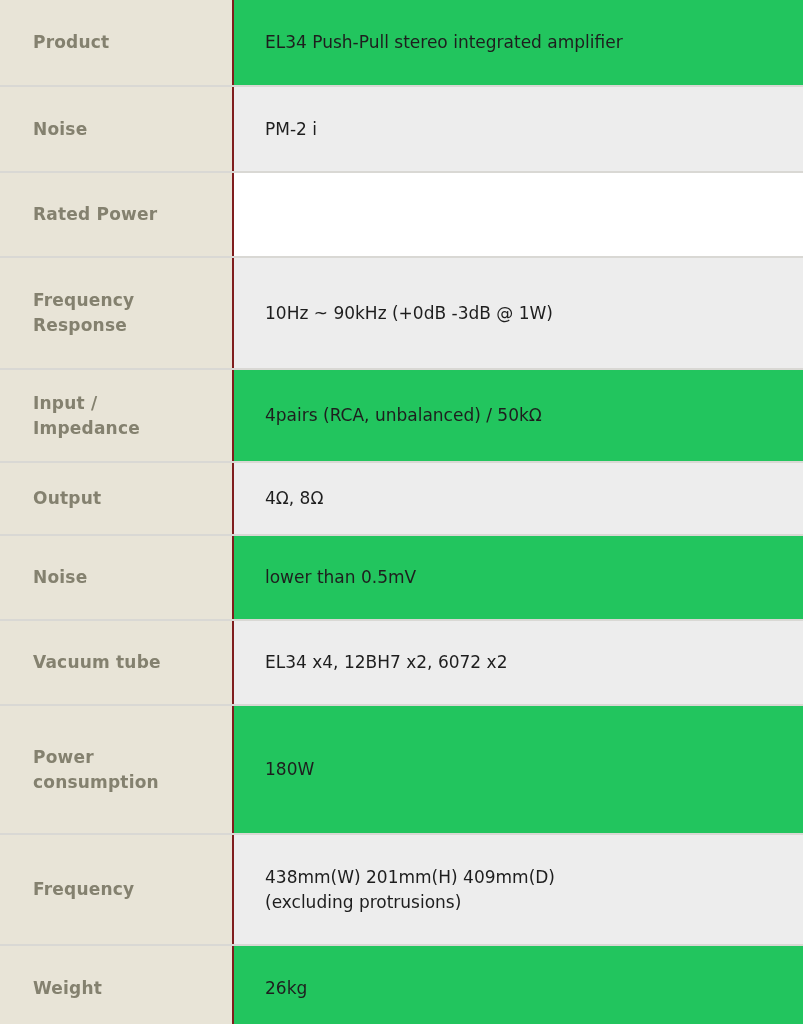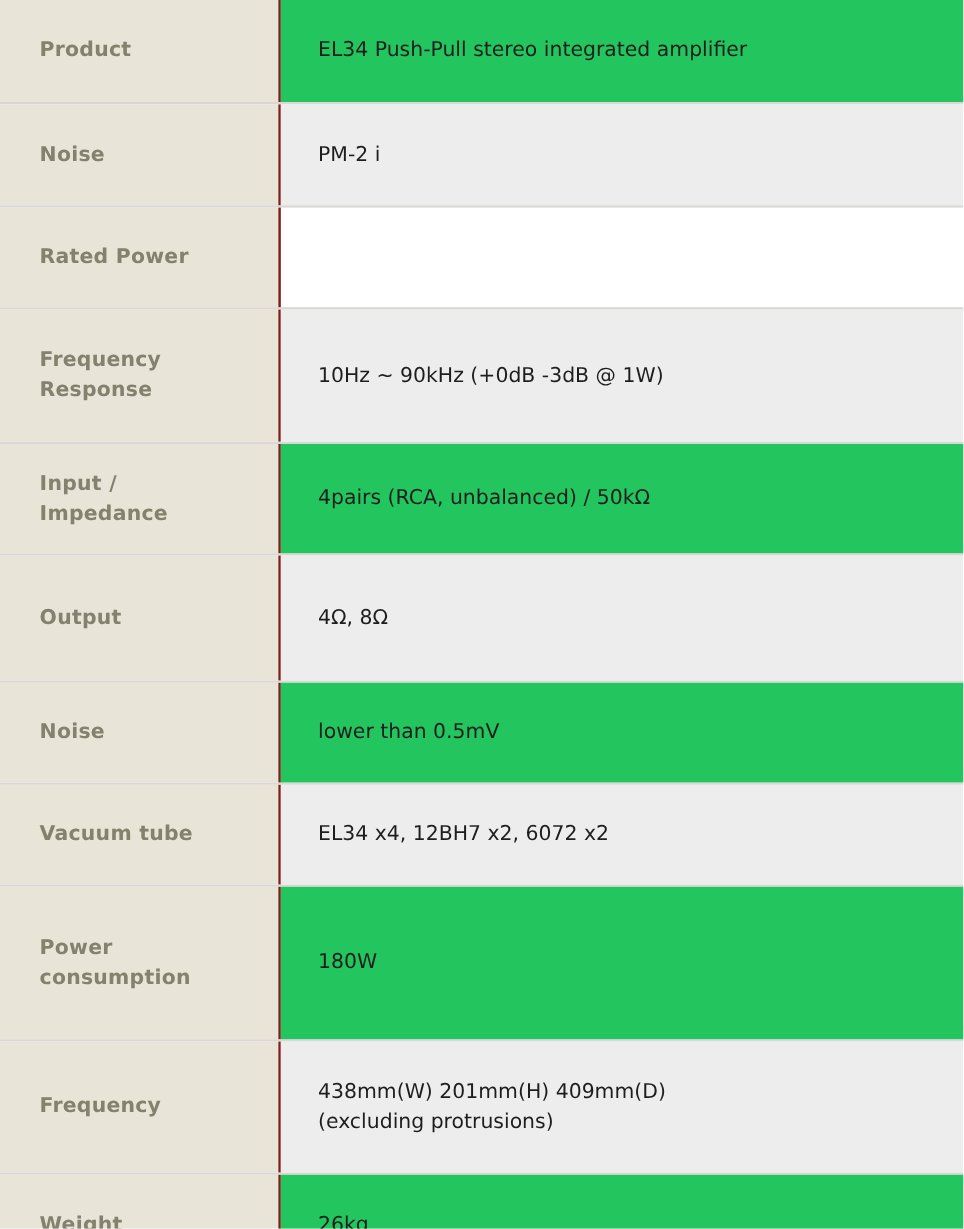--- a/index.html
+++ b/index.html
@@ -79,21 +79,21 @@
 Response</div>
     <div class="cell value-cell">10Hz ~ 90kHz (+0dB -3dB @ 1W)</div>
   </div>
 
   <div class="row" style="height:93px">
     <div class="cell label-cell">Input /
 Impedance</div>
     <div class="cell value-cell">4pairs (RCA, unbalanced) / 50kΩ</div>
   </div>
 
-  <div class="row alt" style="height:106px">
+  <div class="row alt" style="height:73px">
     <div class="cell label-cell">Output</div>
     <div class="cell value-cell">4Ω, 8Ω</div>
   </div>
 
   <div class="row" style="height:85px">
     <div class="cell label-cell">Noise</div>
     <div class="cell value-cell">lower than 0.5mV</div>
   </div>
 
   <div class="row alt" style="height:85px">

